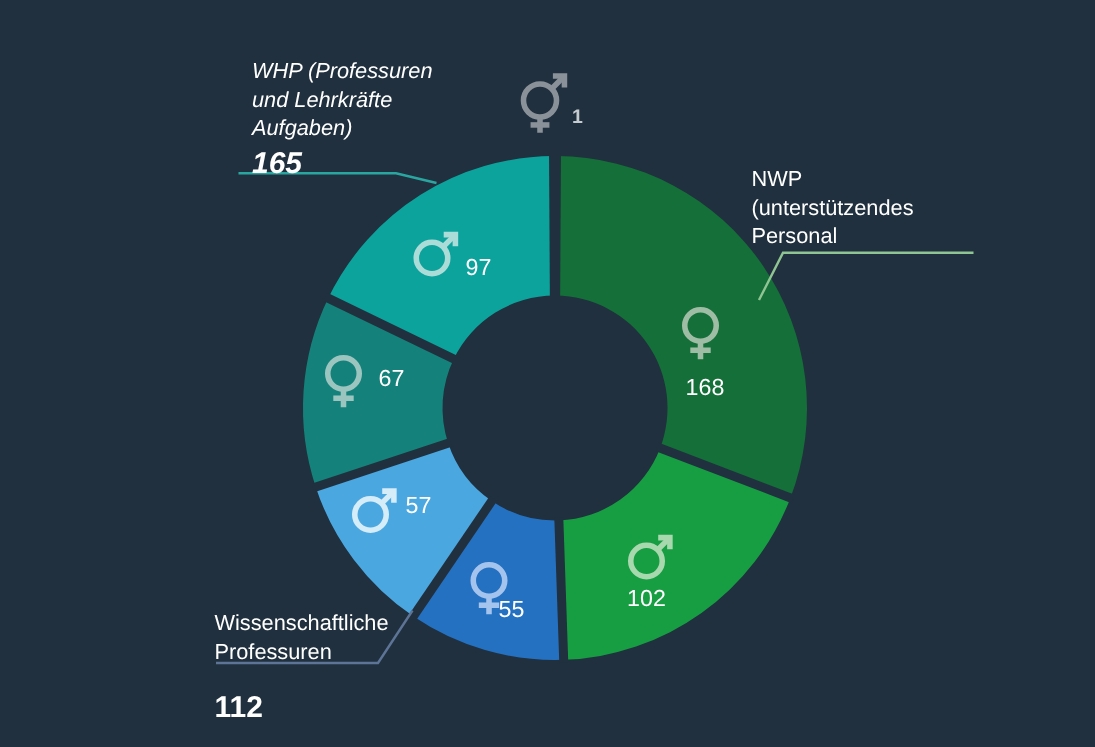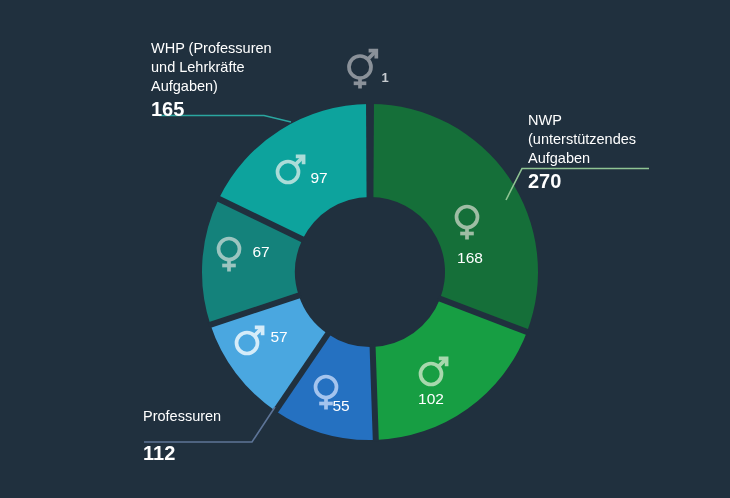--- a/index.html
+++ b/index.html
@@ -96,32 +96,32 @@
           <circle cx="0" cy="0" r="11"></circle>
           <path d="M7.8,-7.8 L16.3,-16.3"></path>
           <path d="M8.6,-16.3 L16.3,-16.3 L16.3,-8.6"></path>
           <path d="M0,11 L0,21.5"></path>
           <path d="M-6.3,16.3 L6.3,16.3"></path>
         </g>
         <text x="385" y="82" text-anchor="middle" fill="#c6cbd0" font-size="13" font-weight="700" font-family="&quot;Liberation Sans&quot;, sans-serif">1</text>
       </g>
   </svg>
 
-  <div class="callout" id="whp-callout" style="left:151px;top:39px;">
+  <div class="callout" id="whp-callout" style="left:168px;top:39px;font-style:italic;">
     <div>WHP (Professuren</div>
     <div>und Lehrkräfte</div>
     <div>Aufgaben)</div>
     <div class="total">165</div>
   </div>
 
-  <div class="callout" id="nwp-callout" style="left:528px;top:111px;">
+  <div class="callout" id="nwp-callout" style="left:501px;top:111px;">
     <div>NWP</div>
     <div>(unterstützendes</div>
-    <div>Aufgaben</div>
-    <div class="total">270</div>
+    <div>Personal</div>
   </div>
 
   <div class="callout" id="wm-callout" style="left:143px;top:407px;">
+    <div>Wissenschaftliche</div>
     <div>Professuren</div>
     <div class="total">112</div>
   </div>
 
 </div>
 
 </body></html>

